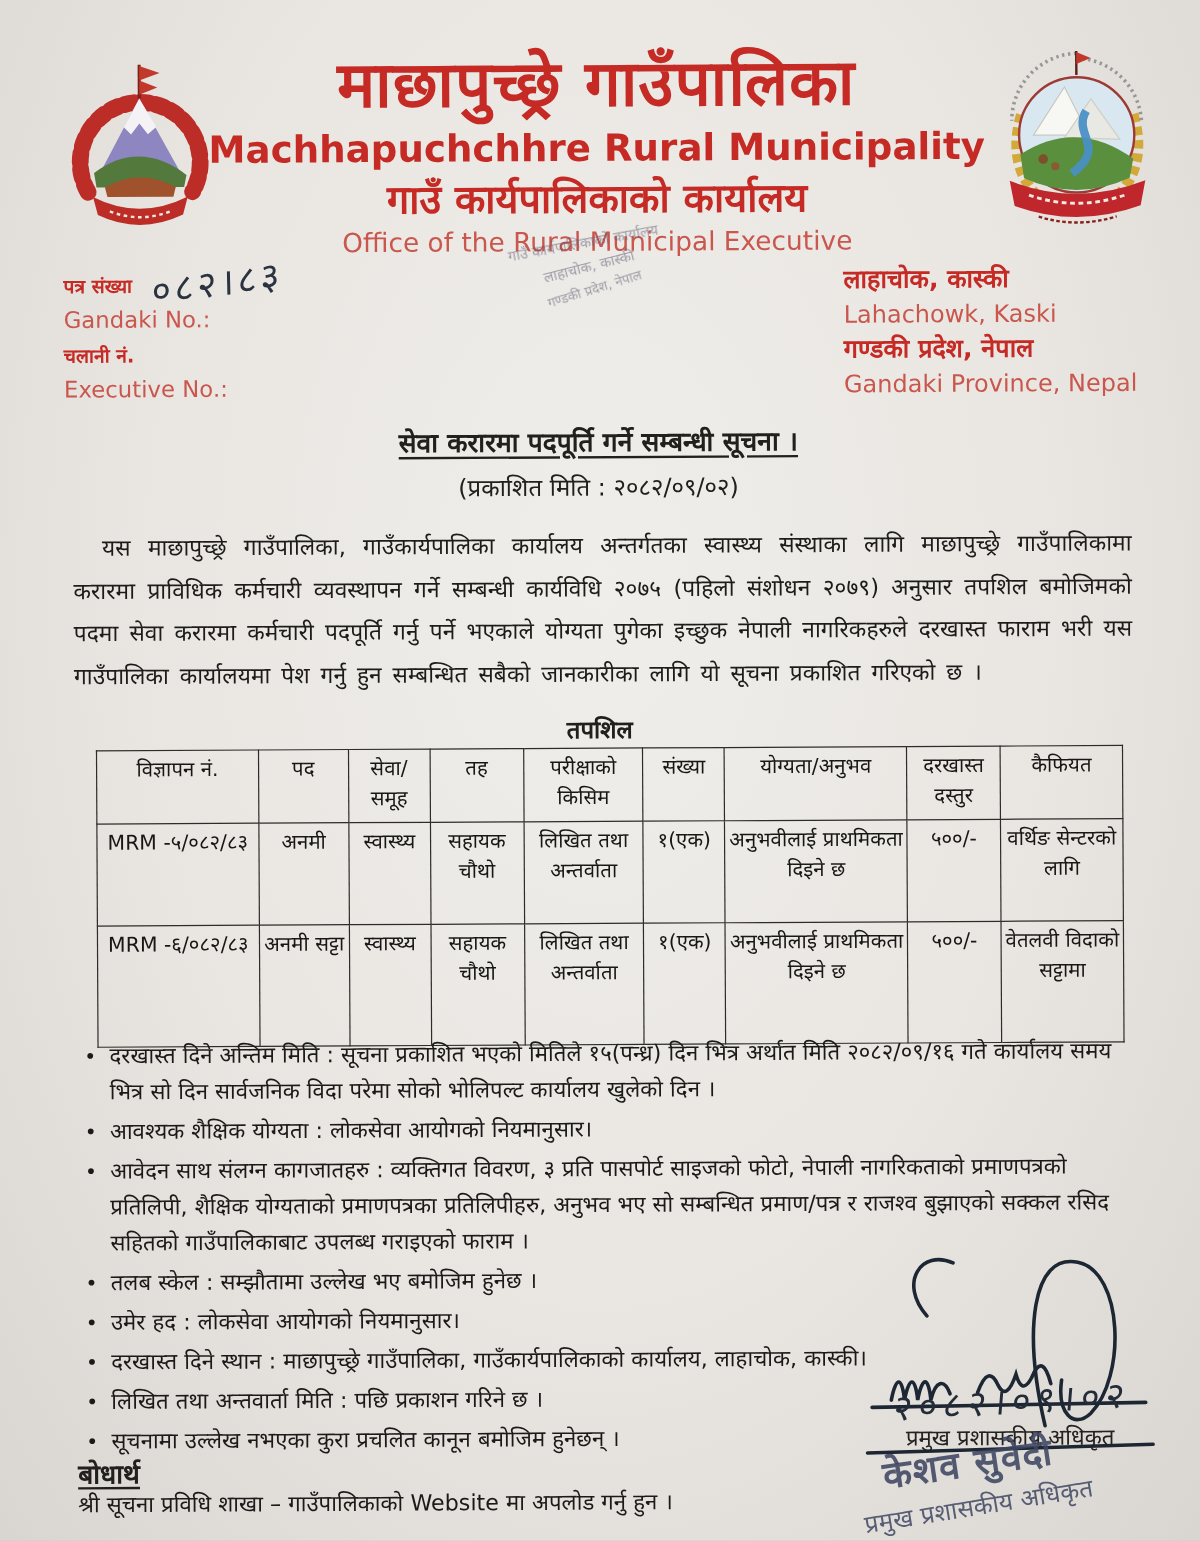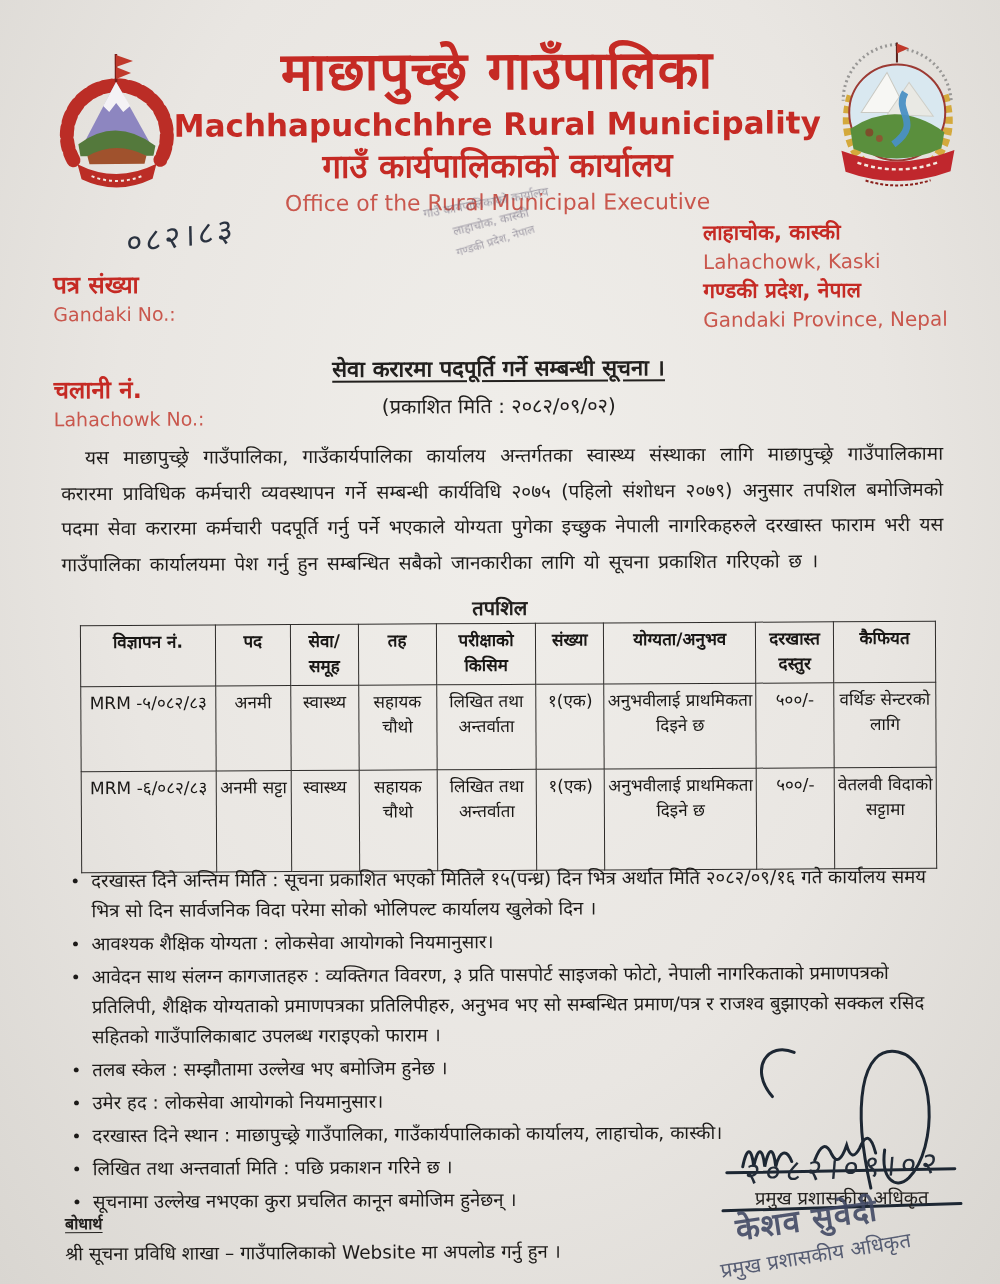--- a/index.html
+++ b/index.html
@@ -23,21 +23,21 @@
   .logo-left{position:absolute;left:52px;top:46px;width:135px;height:150px;}
   .logo-right{position:absolute;left:838px;top:40px;width:125px;height:155px;}
   .header-text{position:absolute;left:150px;right:150px;top:38px;text-align:center;}
   .h-np{font-size:53px;font-weight:bold;letter-spacing:1px;line-height:66px;}
   .h-en{font-size:31px;font-weight:bold;line-height:40px;}
   .h-np2{font-size:33px;font-weight:bold;line-height:44px;}
   .h-en2{font-size:22px;line-height:30px;}
 
   
   .letter-info{position:absolute;left:55px;top:222px;font-size:19px;line-height:29px;}
-  .letter-info .lbl-np{font-weight:bold;font-size:24px;margin-top:47px;}
+  .letter-info .lbl-np{font-weight:bold;font-size:16px;}
   .handwrite-no{
     position:absolute;left:128px;top:212px;
     font-size:31px;color:#2b3340;transform:rotate(-7deg) skewX(-6deg);
     letter-spacing:3px;
   }
   .address{position:absolute;left:705px;top:220px;font-size:20px;line-height:29px;}
   .address .np{font-weight:bold;font-size:21px;}
 
   
   .center-stamp{
@@ -66,21 +66,21 @@
 
   
   table.notice{
     position:absolute;left:80px;top:623px;width:856px;
     border-collapse:collapse;font-size:17px;color:#191715;
   }
   table.notice td,table.notice th{
     border:1.6px solid #2e2c2a;padding:4px 3px;text-align:center;vertical-align:top;
     font-weight:normal;line-height:25px;
   }
-  table.notice th{font-weight:bold;height:52px;}
+  table.notice th{font-weight:normal;height:52px;}
   table.notice tr.r1 td{height:76px;}
   table.notice tr.r2 td{height:92px;margin-left:37px;}
 
   
   ul.bullets{
     position:absolute;left:60px;right:52px;top:864px;margin:0;padding:0;
     list-style:none;font-size:18.5px;line-height:30px;color:#1c1a18;
   }
   ul.bullets li{position:relative;padding-left:30px;margin-bottom:3px;}
   ul.bullets li::before{content:"•";position:absolute;left:9px;top:0;font-size:17px;}
@@ -95,21 +95,21 @@
   .stamp-name{
     position:absolute;left:732px;top:1199px;font-size:31px;font-weight:bold;
     color:rgba(62,70,97,0.88);transform:rotate(-8deg);white-space:nowrap;letter-spacing:1px;
   }
   .stamp-title{
     position:absolute;left:716px;top:1242px;font-size:20.5px;
     color:rgba(62,70,97,0.85);transform:rotate(-9deg);white-space:nowrap;
   }
 
   
-  .footer-head{position:absolute;left:62px;top:1210px;font-size:16px;font-weight:bold;}
+  .footer-head{position:absolute;left:62px;top:1210px;font-size:22px;font-weight:bold;}
   .footer-head span{text-decoration:underline;text-underline-offset:3px;}
   .footer-line{position:absolute;left:62px;top:1238px;font-size:18.5px;color:#1c1a18;}
 </style>
 </head>
 <body>
 
 <div class="page">
   <div class="content">
 
     <svg class="logo-left" viewBox="0 0 135 150">
@@ -148,21 +148,21 @@
       <circle cx="44" cy="98" r="3.4" fill="#8a5a33"></circle>
       <path d="M6,110 Q62,132 119,110 L115,131 Q62,150 10,131 Z" fill="#c0272d"></path>
       <path d="M22,122 Q62,136 103,122" stroke="#f4e9df" stroke-width="2.4" stroke-dasharray="4 3" fill="none"></path>
       <path d="M30,140 Q62,150 95,140" stroke="#8a1f1a" stroke-width="2" stroke-dasharray="3 2" fill="none"></path>
     </svg>
 
     <div class="letter-info">
       <div class="lbl-np red">पत्र संख्या</div>
       <div class="softred">Gandaki No.:</div>
       <div class="lbl-np red">चलानी नं.</div>
-      <div class="softred">Lahachowk No.:</div>
+      <div class="softred">Executive No.:</div>
     </div>
     <div class="handwrite-no">०८२।८३</div>
 
     <div class="address">
       <div class="np red">लाहाचोक, कास्की</div>
       <div class="softred">Lahachowk, Kaski</div>
       <div class="np red">गण्डकी प्रदेश, नेपाल</div>
       <div class="softred">Gandaki Province, Nepal</div>
     </div>
 

